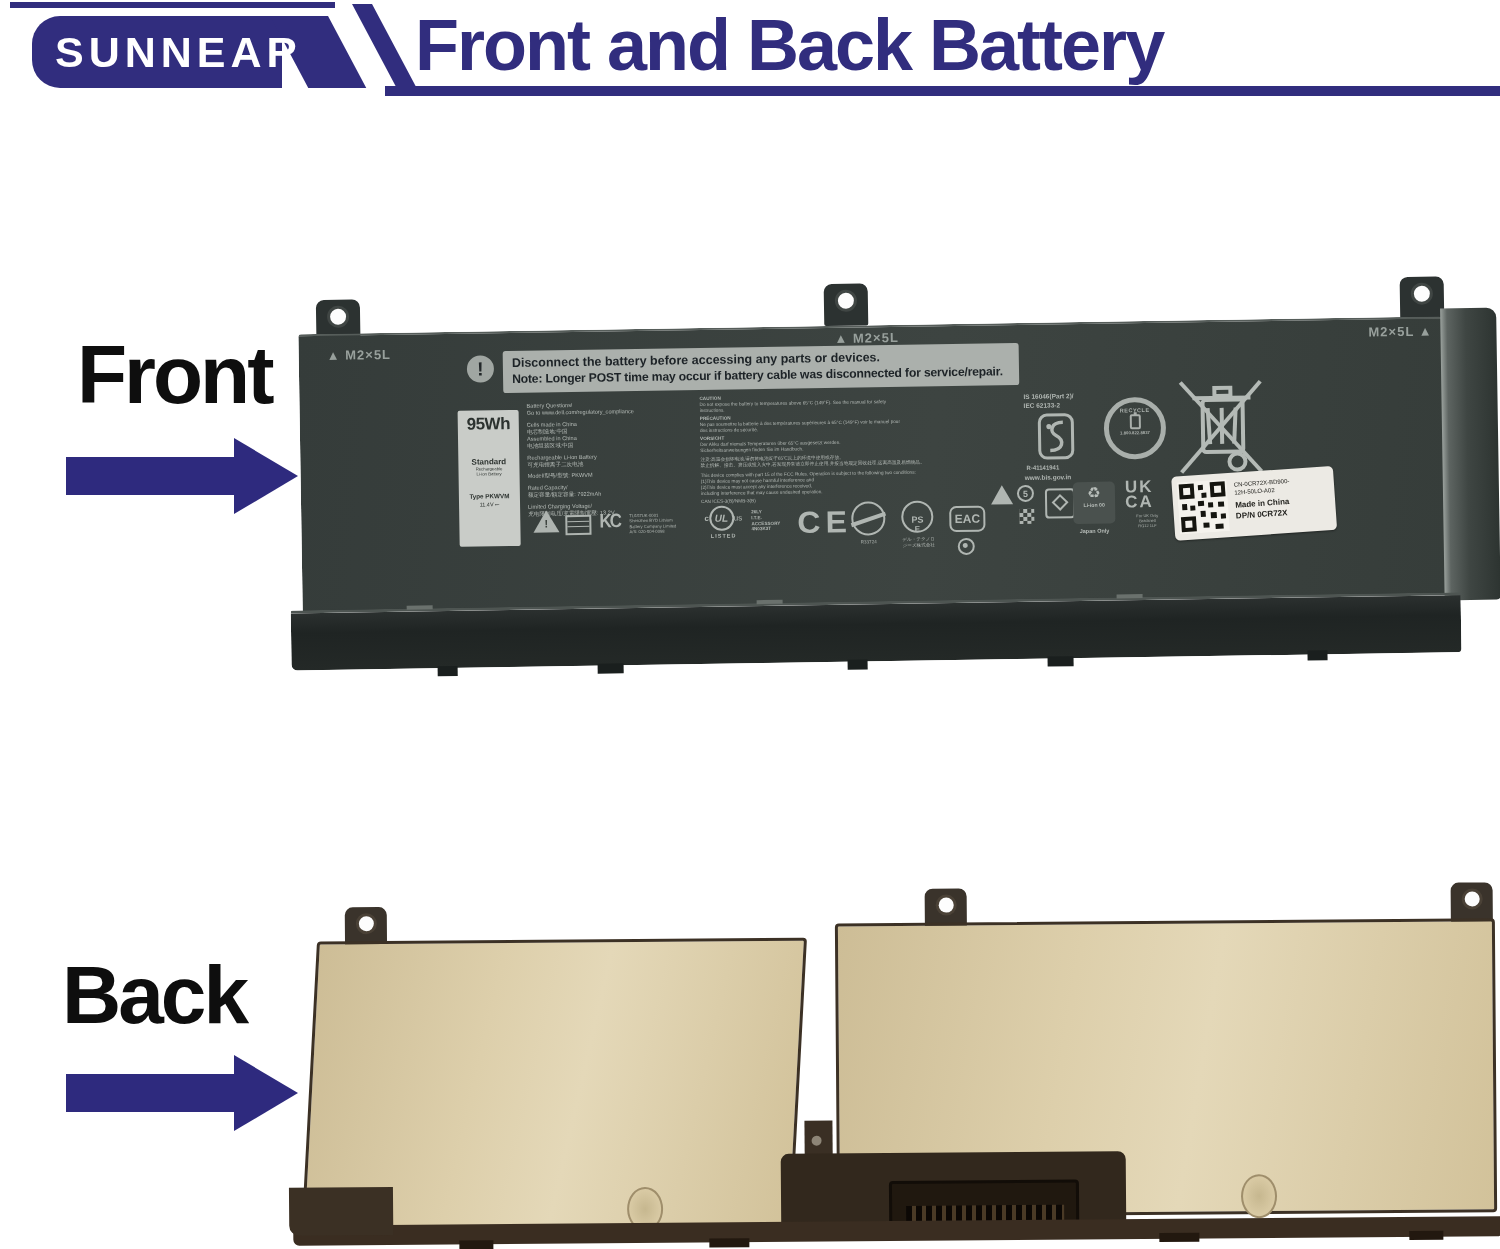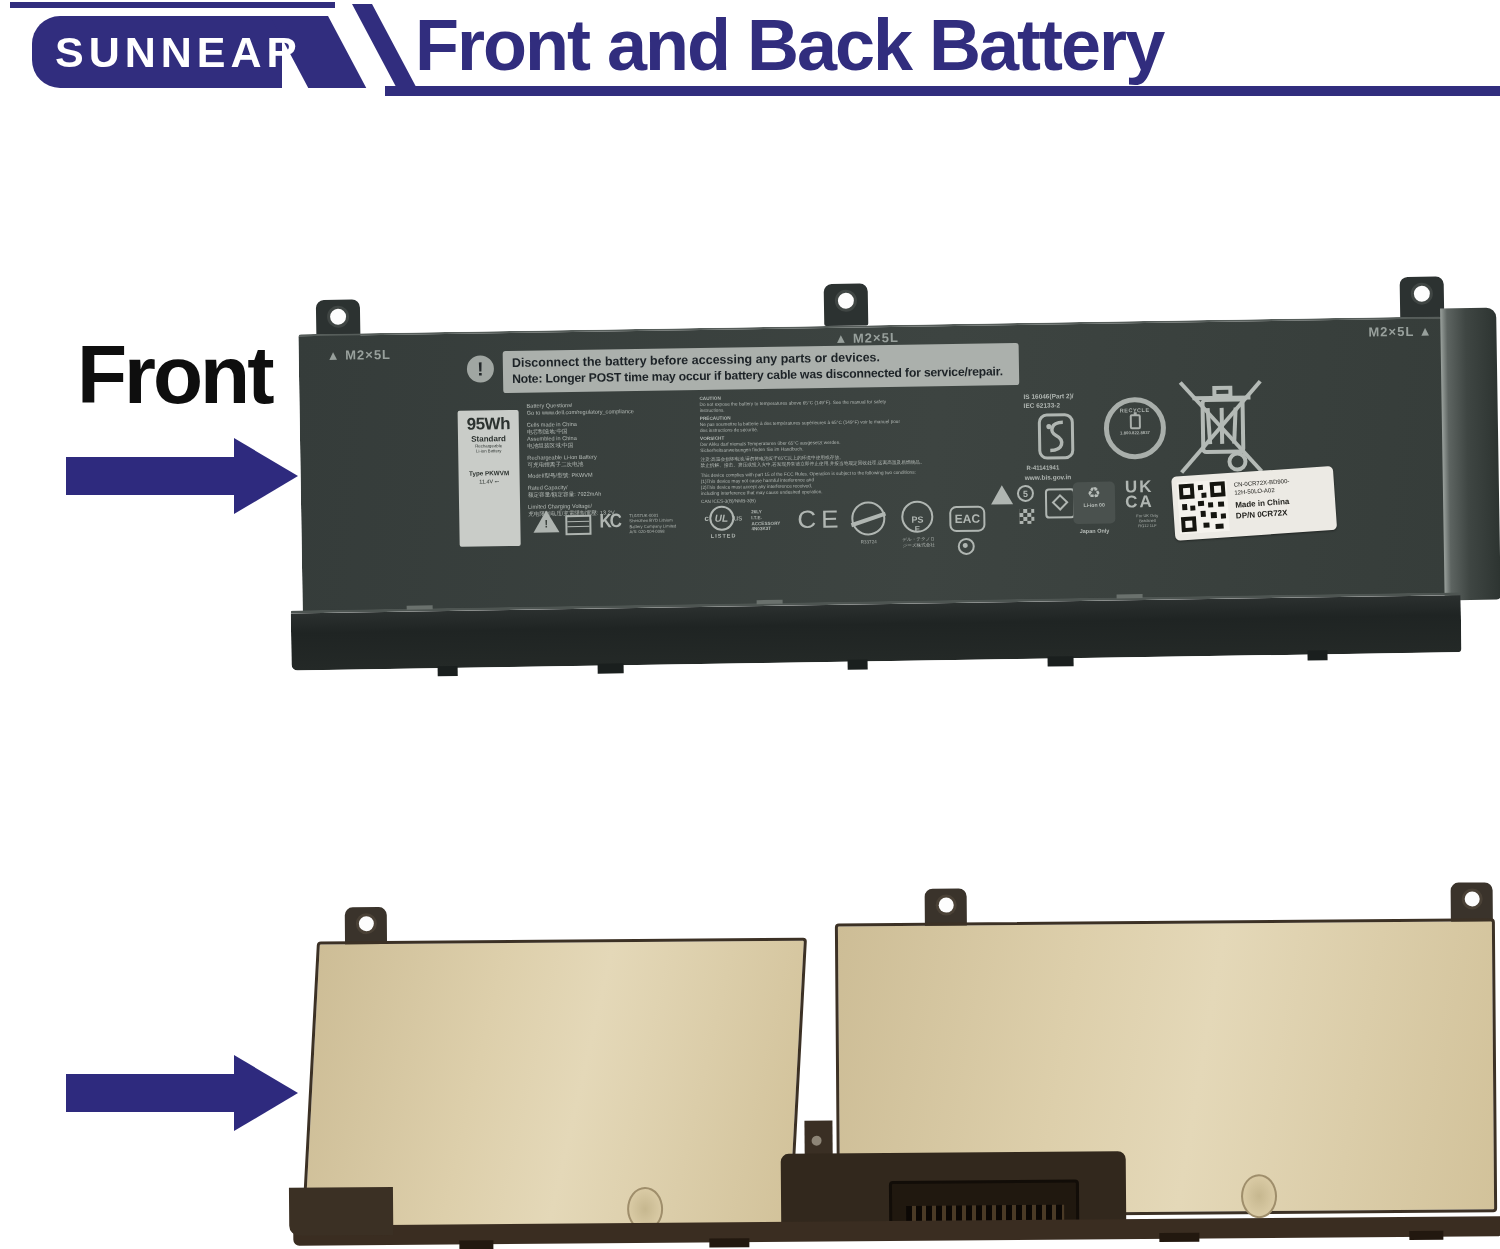--- a/index.html
+++ b/index.html
@@ -76,21 +76,21 @@
     <div class="m2" style="left:1086px;top:49px">M2×5L ▲</div>
 
     <div class="abs" style="left:184px;top:66px;width:27px;height:27px;border-radius:50%;background:#a0a6a2;color:#23282a;font-weight:bold;font-size:19px;line-height:27px;text-align:center">!</div>
     <div class="abs" style="left:220px;top:62px;width:516px;height:42px;background:#abb0ac;border-radius:3px;padding:4px 9px 0">
       <div style="font-weight:bold;font-size:12.5px;line-height:16px;color:#1d2327;white-space:nowrap">Disconnect the battery before accessing any parts or devices.</div>
       <div style="font-weight:bold;font-size:12.2px;line-height:16px;color:#1d2327;letter-spacing:-0.2px;white-space:nowrap">Note: Longer POST time may occur if battery cable was disconnected for service/repair.</div>
     </div>
 
     <div class="abs" style="left:174px;top:121px;width:61px;height:136px;background:#c9ccc8;border-radius:2px;color:#2c322f;text-align:center">
       <div style="font-weight:bold;font-size:17px;margin-top:4px;letter-spacing:-0.5px">95Wh</div>
-      <div style="font-weight:bold;font-size:8px;">Standard</div>
+      <div style="font-weight:bold;font-size:8px;margin-top:23px">Standard</div>
       <div style="font-size:4.3px;line-height:5.4px">Rechargeable</div>
       <div style="font-size:4.3px;line-height:5.4px">Li-ion Battery</div>
       <div style="font-weight:bold;font-size:6.3px;margin-top:15px">Type PKWVM</div>
       <div style="font-size:5.5px;margin-top:2px">11.4V ⎓</div>
     </div>
 
     <div class="abs" style="left:243px;top:114px;width:182px">
       <div class="tinyA">Battery Questions!</div>
       <div class="tinyA">Go to www.dell.com/regulatory_compliance</div>
       <div class="tinyA gap">Cells made in China</div>
@@ -146,21 +146,21 @@
         <span style="font-size:8px;font-weight:normal">us</span>
       </div>
       <div style="font-weight:bold;font-size:5.5px;letter-spacing:1px;margin-top:2px">LISTED</div>
     </div>
     <div class="abs" style="left:466px;top:224px;width:40px;color:#b0b6b2;font-weight:bold">
       <div style="font-size:4.6px;line-height:5.8px">26LY</div>
       <div style="font-size:4.6px;line-height:5.8px">I.T.E.</div>
       <div style="font-size:4.6px;line-height:5.8px">ACCESSORY</div>
       <div style="font-size:4.6px;line-height:5.8px">4N03K3T</div>
     </div>
-    <div class="abs" style="left:512px;top:220px;font-size:26px;font-weight:normal;color:#b0b6b2;letter-spacing:5px;transform:scaleY(.95)">CE</div>
+    <div class="abs" style="left:512px;top:220px;font-size:32px;font-weight:bold;color:#b0b6b2;letter-spacing:5px;transform:scaleY(.95)">CE</div>
     <div class="abs" style="left:566px;top:218px;width:34px;height:34px;border:2.5px solid #b0b6b2;border-radius:50%">
       <div style="position:absolute;left:-3px;right:-3px;top:14px;height:3.5px;background:#b0b6b2;transform:rotate(-18deg)"></div>
     </div>
     <div class="abs" style="left:562px;top:256px;width:42px;text-align:center;font-size:4.6px;color:#b0b6b2">R33724</div>
     <div class="abs" style="left:616px;top:218px;width:32px;height:32px;border:2.5px solid #b0b6b2;border-radius:50%;text-align:center;color:#b0b6b2">
       <div style="font-weight:bold;font-size:9px;line-height:11px;margin-top:12px">PS</div>
       <div style="font-weight:bold;font-size:8px;line-height:8px">E</div>
     </div>
     <div class="abs" style="left:606px;top:254px;width:54px;text-align:center;color:#b0b6b2">
       <div style="font-size:4.6px;line-height:5.6px">デル・テクノロ</div>
@@ -254,20 +254,21 @@
       </svg>
       <div style="position:absolute;left:62px;top:8px;color:#22221e">
         <div style="font-size:6px;line-height:8px">CN-0CR72X-BD900-</div>
         <div style="font-size:6px;line-height:8px">12H-50LO-A02</div>
         <div style="font-size:8px;line-height:10px;margin-top:4px;font-weight:bold">Made in China</div>
         <div style="font-size:8px;line-height:10px;margin-top:1px;font-weight:bold">DP/N  0CR72X</div>
       </div>
     </div>
   </div>
 
+  <div class="side-label" style="left:62px;top:952px">Back</div>
   <div class="arrow" style="left:66px;top:1055px">
     <div class="arrow-shaft"></div>
     <div class="arrow-head"></div>
   </div>
 
   <div class="abs" style="left:288px;top:885px;width:1222px;height:364px;transform:rotate(-0.45deg)">
 
     <div class="bear" style="left:58px;top:18px">
         <div class="hole"></div>
       </div>

